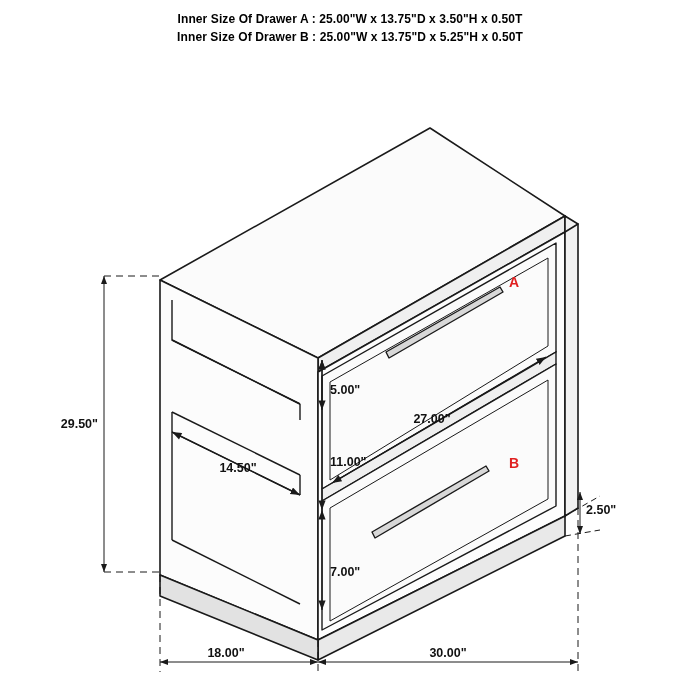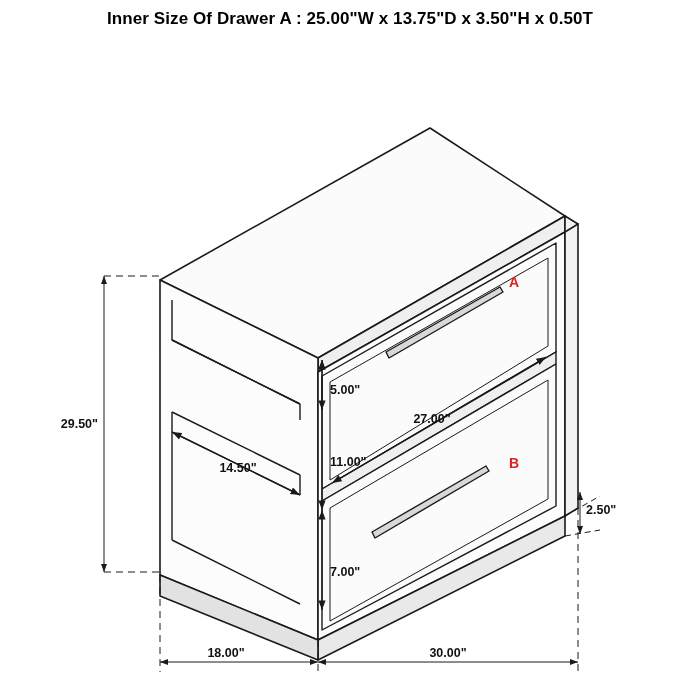--- a/index.html
+++ b/index.html
@@ -18,21 +18,21 @@
     position: relative;
     width: 700px;
     height: 700px;
   }
   .header {
     position: absolute;
     top: 10px;
     left: 0;
     width: 700px;
     text-align: center;
-    font-size: 17px;
+    font-size: 12px;
     font-weight: bold;
     color: #000;
     line-height: 18px;
     letter-spacing: 0.1px;
   }
   .header div { white-space: nowrap; }
   svg#dwg {
     position: absolute;
     left: 0;
     top: 0;
@@ -50,20 +50,21 @@
     fill: #e02020;
   }
 </style>
 </head>
 <body>
 
 <div id="stage">
 
   <div class="header">
     <div>Inner Size Of Drawer A : 25.00"W x 13.75"D x 3.50"H x 0.50T</div>
+    <div>Inner Size Of Drawer B : 25.00"W x 13.75"D x 5.25"H x 0.50T</div>
   </div>
 
   <svg id="dwg" width="700" height="700" viewBox="0 0 700 700">
 
     <defs>
       <marker id="arrEnd" markerWidth="9" markerHeight="9" refX="8" refY="3" orient="auto" markerUnits="strokeWidth">
         <path d="M0,0 L8,3 L0,6 z" fill="#1a1a1a"></path>
       </marker>
       <marker id="arrStart" markerWidth="9" markerHeight="9" refX="0" refY="3" orient="auto" markerUnits="strokeWidth">
         <path d="M8,0 L0,3 L8,6 z" fill="#1a1a1a"></path>

